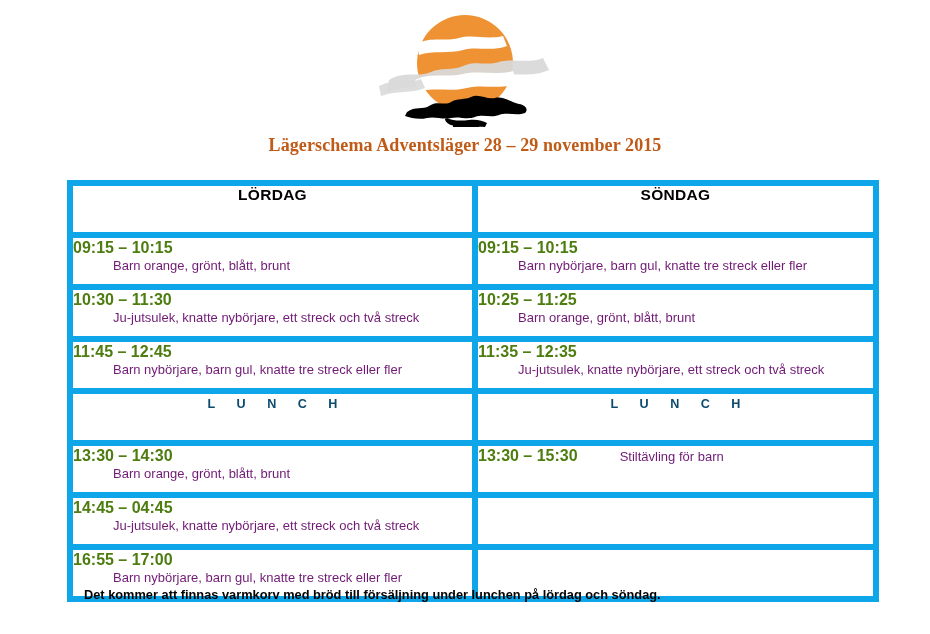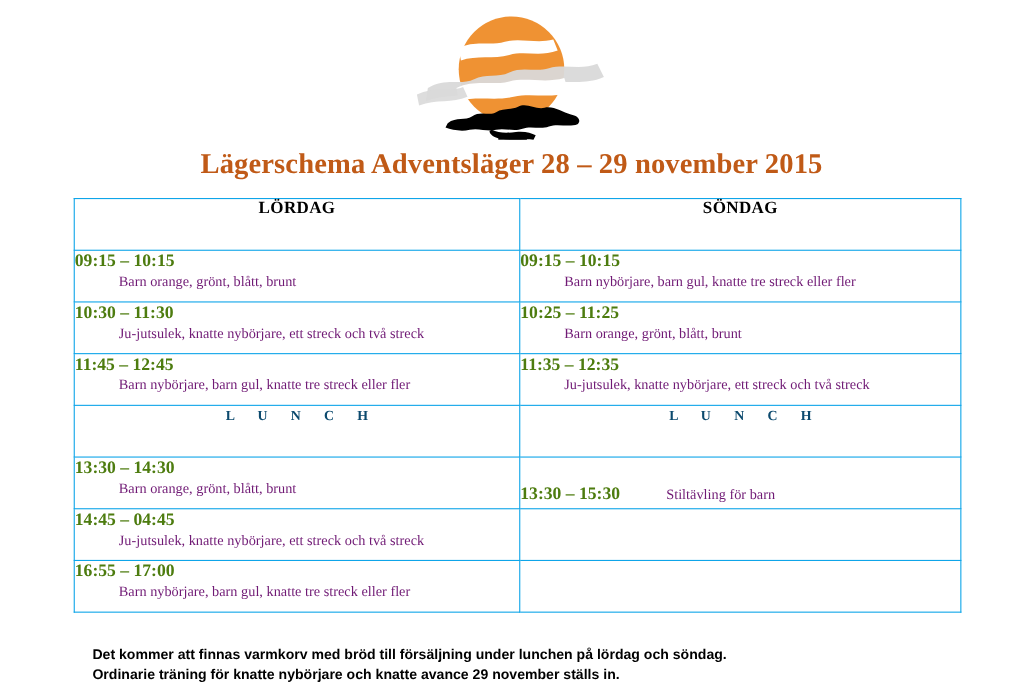--- a/index.html
+++ b/index.html
@@ -25,45 +25,44 @@
     padding-top: 8px;
     box-sizing: border-box;
   }
   #logo-svg { display: block; }
 
   
   #doc-title {
     text-align: center;
     font-family: "Liberation Serif", serif;
     font-weight: bold;
-    font-size: 26px;
+    font-size: 18px;
     color: #C05A17;
     letter-spacing: 0.1px;
     line-height: 1;
     margin: 0;
     padding: 0 0 12px 0;
   }
 
   
   #schedule-wrap {
     position: absolute;
     left: 67px;
     top: 180px;
     width: 806px;
   }
   table#schedule {
     border-collapse: collapse;
     width: 806px;
     table-layout: fixed;
   }
   table#schedule td, table#schedule th {
-    border: 1px solid #0ea5e9;
+    border: 6px solid #0ea5e9;
     padding: 0;
     vertical-align: top;
-    font-family: Liberation Serif, serif;
   }
   table#schedule col.c1 { width: 405px; }
   table#schedule col.c2 { width: 401px; }
 
   th.day-head {
     height: 46px;
     text-align: center;
     vertical-align: middle;
     font-size: 15.5px;
     font-weight: bold;
@@ -108,21 +107,21 @@
   
   td.slot-inline {
     height: 46px;
     vertical-align: middle;
     padding: 4px 6px;
   }
   .inline-row {
     display: flex;
     align-items: baseline;
   }
-  .inline-row .slot-time { margin-right: 42px; margin-top: 24px; }
+  .inline-row .slot-time { margin-right: 42px; }
   .inline-row .slot-desc { padding-left: 0; }
 
   td.empty-cell { height: 46px; }
 
   
   #footer-note {
     position: absolute;
     left: 67px;
     top: 586px;
     width: 830px;
@@ -244,14 +243,13 @@
             <div class="slot-desc">Barn nybörjare, barn gul, knatte tre streck eller fler</div>
           </td>
           <td class="empty-cell"></td>
         </tr>
       </tbody>
   </table>
 </div>
 
 <div id="footer-note">
   <div class="footer-line">Det kommer att finnas varmkorv med bröd till försäljning under lunchen på lördag och söndag.</div>
-  <div class="footer-line">Ordinarie träning för knatte nybörjare och knatte avance 29 november ställs in.</div>
 </div>
 
 </body></html>

